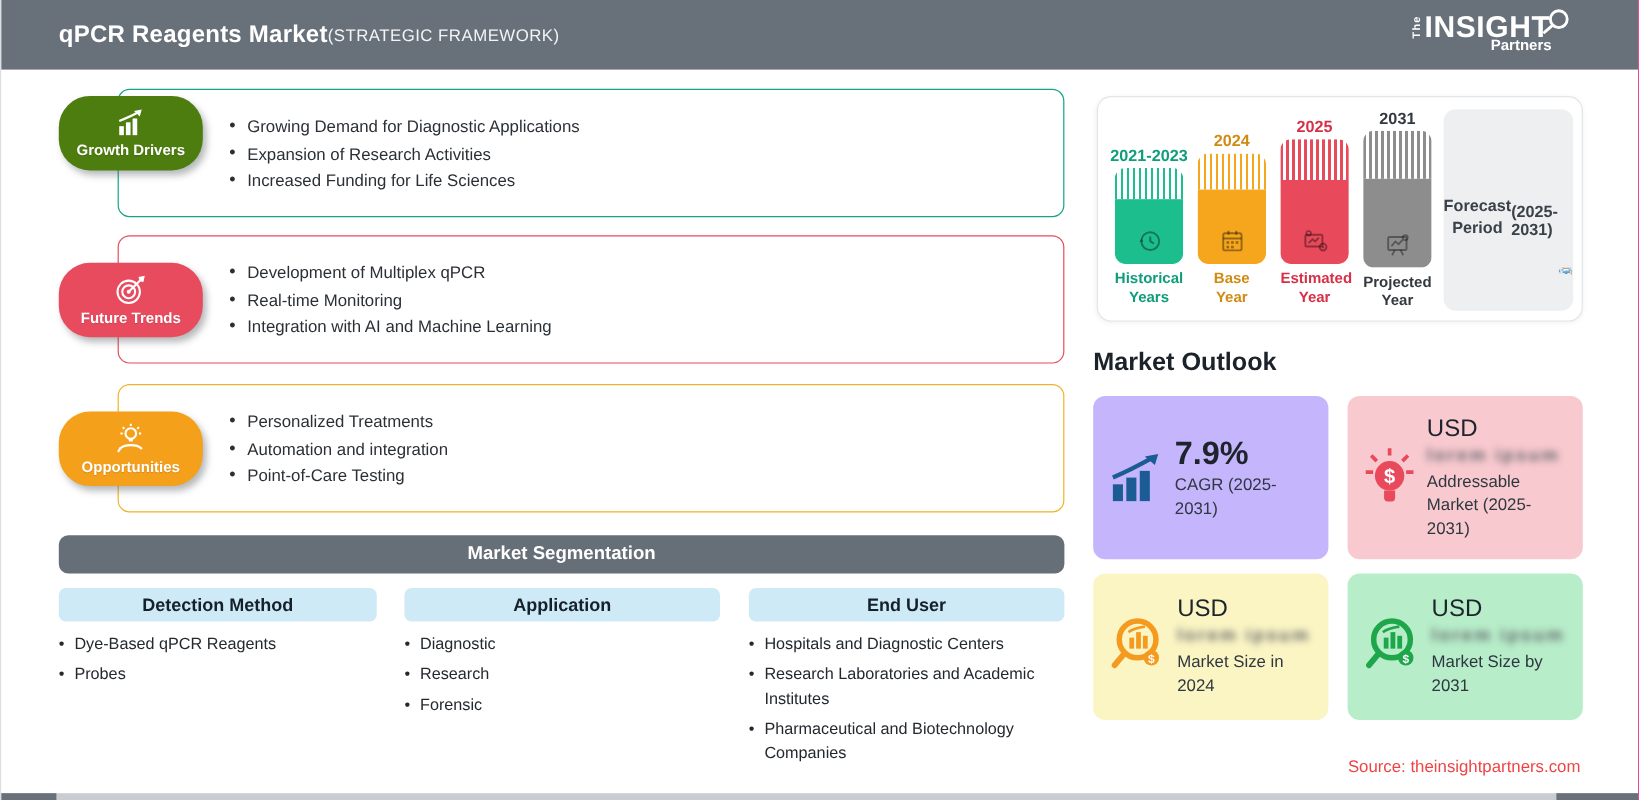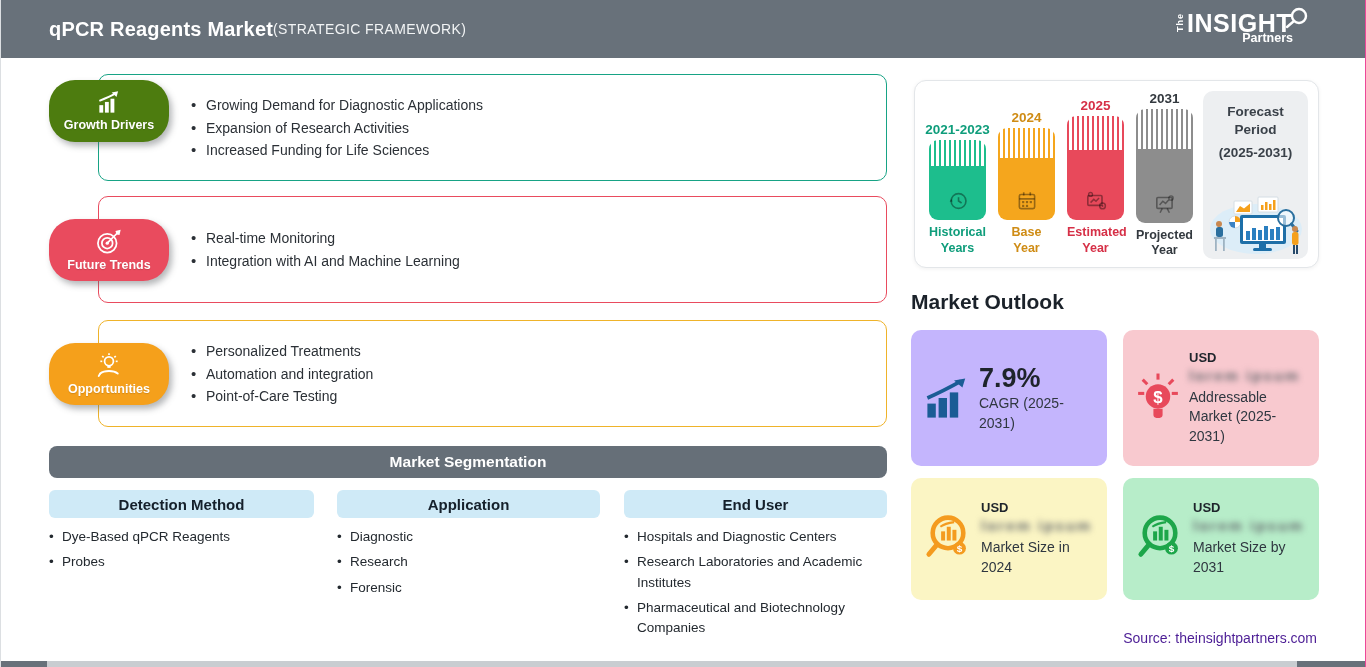--- a/index.html
+++ b/index.html
@@ -65,40 +65,40 @@
   .solid { flex:1; position:relative; }
   .solid svg { position:absolute; left:50%; transform:translateX(-50%); bottom:7px; }
   .bar-label { font-size:12.5px; font-weight:bold; line-height:1.25; text-align:center; height:34px; margin-top:5px; }
 
   .b0 .bar{height:80px;}  .b0 .stripes{height:26px; background:repeating-linear-gradient(90deg,#1dbe8d 0 2px,#fff 2px 5px);} .b0 .solid{background:#1dbe8d;} .b0 .year,.b0 .bar-label{color:#0f9d7b;}
   .b1 .bar{height:92px;}  .b1 .stripes{height:30px; background:repeating-linear-gradient(90deg,#f5a61d 0 2px,#fff 2px 5px);} .b1 .solid{background:#f5a61d;} .b1 .year,.b1 .bar-label{color:#cf8c15;}
   .b2 .bar{height:104px;} .b2 .stripes{height:34px; background:repeating-linear-gradient(90deg,#e8495b 0 2px,#fff 2px 5px);} .b2 .solid{background:#e8495b;} .b2 .year,.b2 .bar-label{color:#d63047;}
   .b3 .bar{height:124px;} .b3 .stripes{height:40px; background:repeating-linear-gradient(90deg,#8d8d8d 0 2px,#fff 2px 5px);} .b3 .solid{background:#8d8d8d;} .b3 .year,.b3 .bar-label{color:#33393f;}
 
   .forecast { width:108px; height:168px; background:#edeff1; border-radius:10px; margin-left:auto;
-              display:flex; flex-direction:column; align-items:center; padding-top:12px; }
+              display:flex; align-items:center; padding-top:12px; }
   .forecast-title { font-size:13.5px; font-weight:bold; color:#3a4149; text-align:center; width:70px; line-height:1.35; }
   .forecast-range { font-size:13.5px; font-weight:bold; color:#3a4149; margin-top:6px; }
   .forecast svg { margin-top:auto; margin-bottom:2px; }
 
   
   .outlook-title { position:absolute; left:910px; top:290px; font-size:21px; font-weight:bold; color:#1b222a; }
   .card { position:absolute; border-radius:10px; display:flex; align-items:center; padding:10px 12px 10px 12px; gap:8px; }
   .card-0 { left:910px;  top:330px; width:196px; height:136px; background:#c4b5fd; }
   .card-1 { left:1122px; top:330px; width:196px; height:136px; background:#f8c9cf; }
   .card-2 { left:910px;  top:478px; width:196px; height:122px; background:#fbf5c4; }
   .card-3 { left:1122px; top:478px; width:196px; height:122px; background:#b7edc9; }
   .cbody { display:flex; flex-direction:column; }
   .cvalue { font-size:27px; font-weight:bold; color:#1e242b; }
   .clabel { font-size:14px; color:#2f3740; line-height:1.4; }
-  .cusd { font-size:13px; font-weight:bold; color:#1e242b; margin-bottom:2px; }
+  .cusd { font-size:20px; font-weight:normal; color:#1e242b; margin-bottom:2px; }
   .cmask { font-size:15px; font-weight:bold; color:#63676c; filter:blur(3px); letter-spacing:2px; margin-bottom:4px; white-space:nowrap; }
   .cicon { flex:0 0 auto; }
 
-  .source { position:absolute; right:48px; top:630px; font-size:14px; color:#4c1d95;margin-left:15px; }
+  .source { position:absolute; right:48px; top:630px; font-size:14px; color:#ef4444;margin-left:15px; }
 
   
   .strip { position:absolute; left:0; right:0; bottom:0; height:6px; background:#c9cdd1; }
   .strip .dk-l { position:absolute; left:0; top:0; bottom:0; width:46px; background:#68717a; }
   .strip .dk-r { position:absolute; right:0; top:0; bottom:0; width:68px; background:#68717a; }
 </style>
 </head>
 <body>
 
 <div id="page">
@@ -132,20 +132,21 @@
       <rect x="10.2" y="11" width="3.6" height="10" fill="#fff"></rect>
       <rect x="15.4" y="8" width="3.6" height="13" fill="#fff"></rect>
       <path d="M5 10 C10 8 15 6 20 3" stroke="#fff" stroke-width="1.8" fill="none"></path>
       <polygon points="22.5,1 16.5,2.2 21,6.4" fill="#fff"></polygon>
     </svg>
     <span class="badge-label">Growth Drivers</span>
   </div>
 
   <div class="fw-box fw-red">
     <ul>
+      <li><span>Development of Multiplex qPCR</span></li>
       <li><span>Real-time Monitoring</span></li>
       <li><span>Integration with AI and Machine Learning</span></li>
     </ul>
   </div>
   <div class="badge badge-red">
     <svg width="28" height="28" viewBox="0 0 24 24">
       <circle cx="10.5" cy="13" r="8" stroke="#fff" stroke-width="1.5" fill="none"></circle>
       <circle cx="10.5" cy="13" r="4.6" stroke="#fff" stroke-width="1.5" fill="none"></circle>
       <circle cx="10.5" cy="13" r="1.4" fill="#fff"></circle>
       <line x1="10.5" y1="13" x2="19" y2="4.5" stroke="#fff" stroke-width="1.5"></line>

